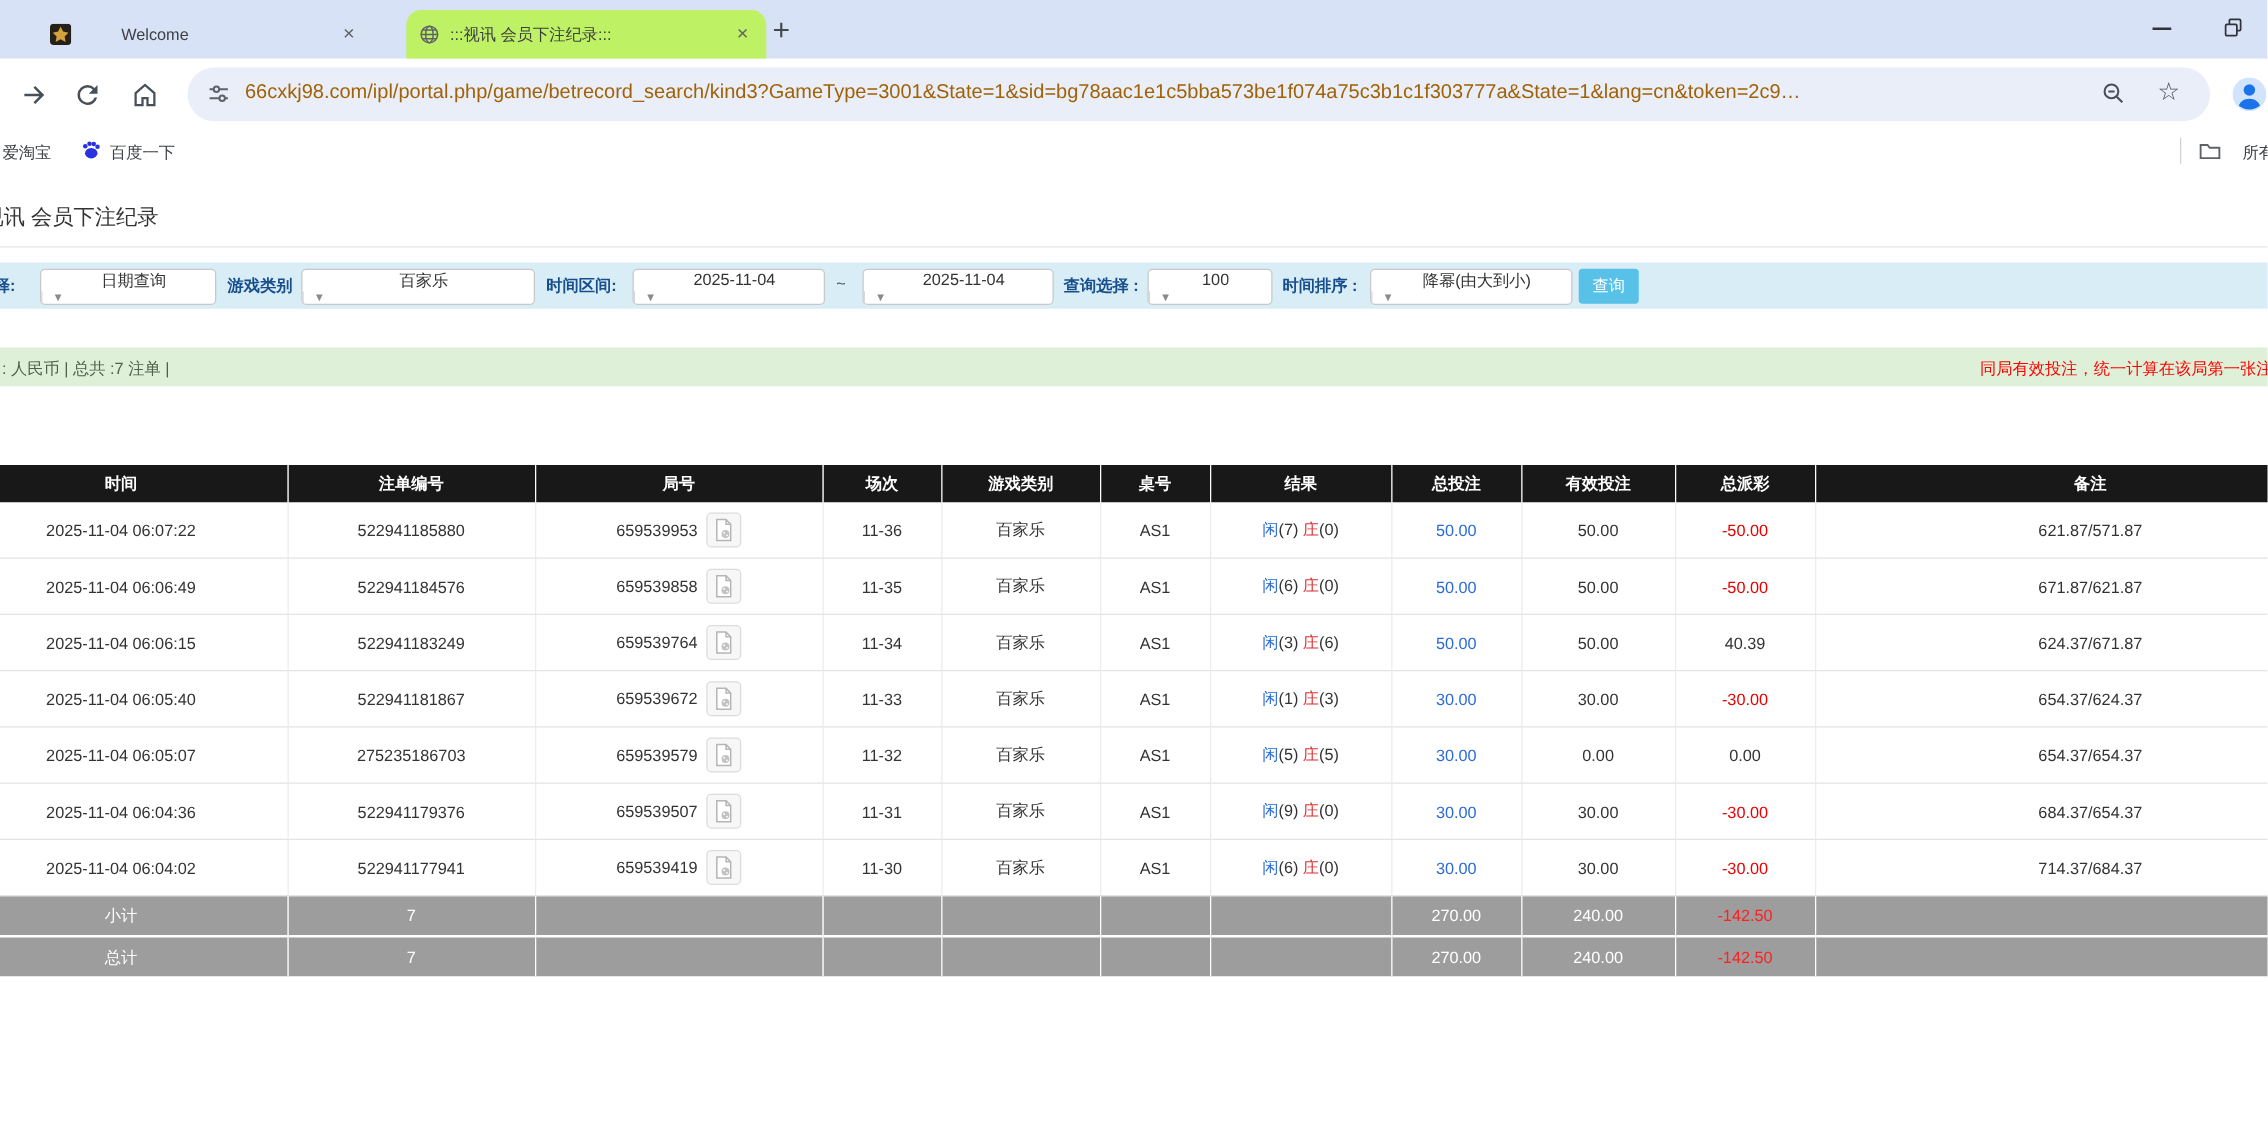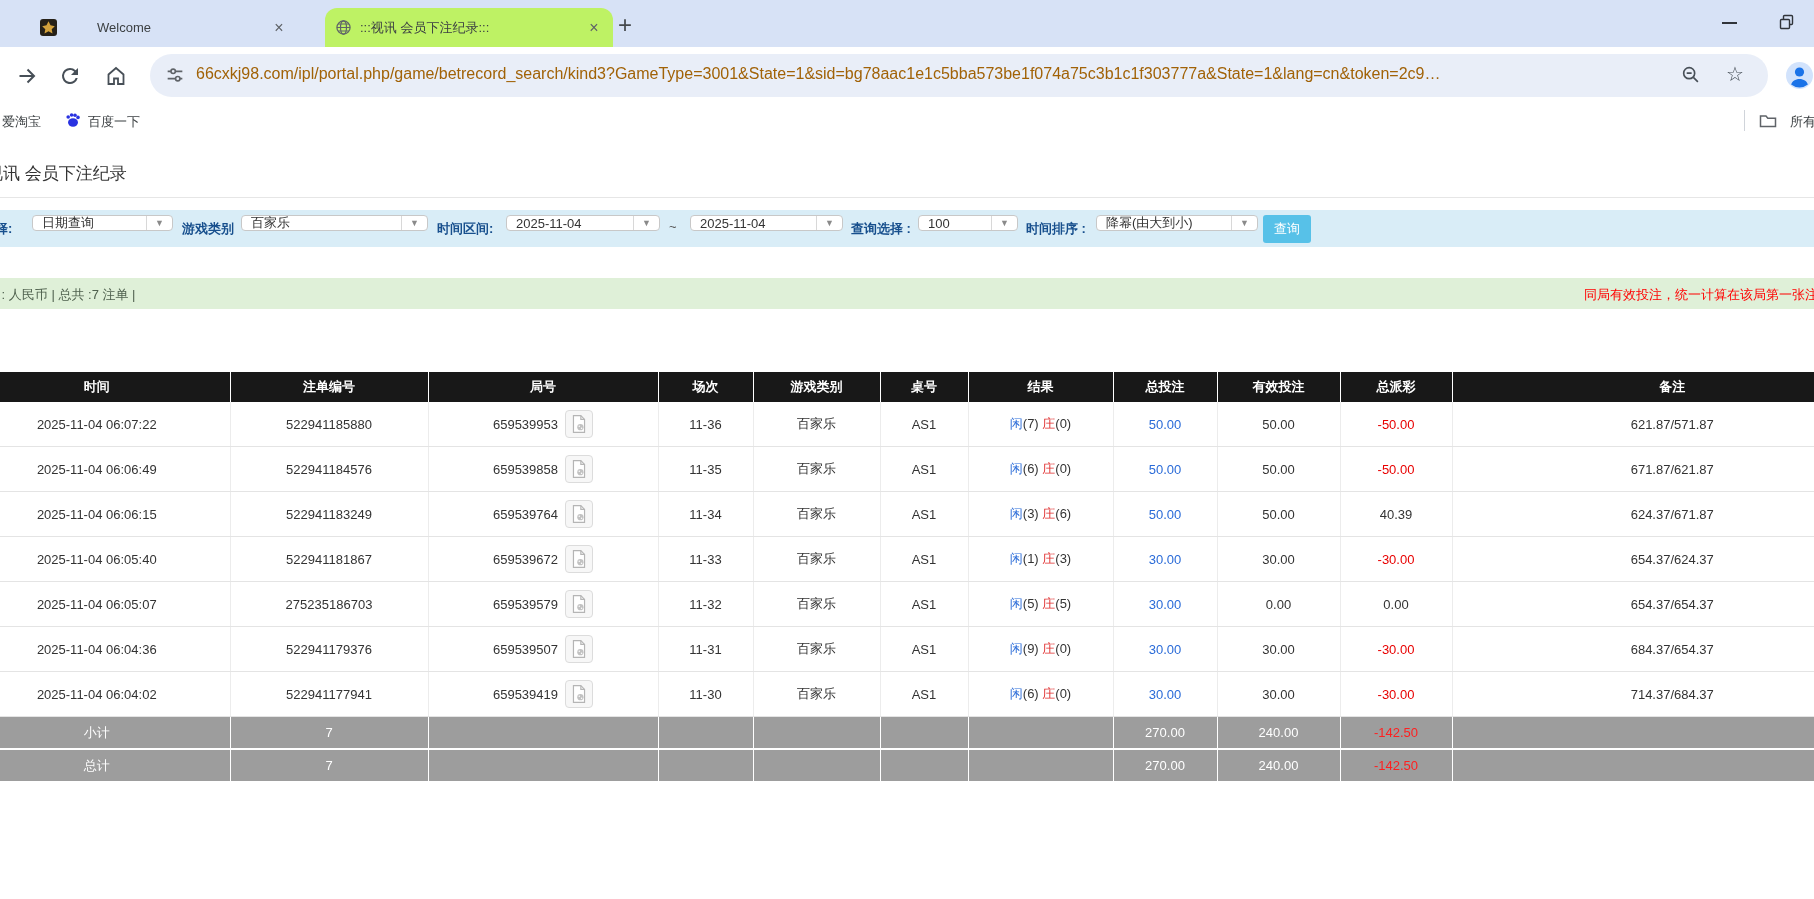--- a/index.html
+++ b/index.html
@@ -18,31 +18,31 @@
   .win-min{position:absolute;left:1722px;top:22px;width:15px;height:2px;background:#30343a;}
   .win-max{position:absolute;left:1778px;top:13px;width:18px;height:18px;}
   .toolbar{position:absolute;left:0;top:47px;width:1814px;height:57px;background:#fff;}
   .tbicon{position:absolute;top:17px;width:24px;height:24px;}
   .omnibox{position:absolute;left:150px;top:7px;width:1618px;height:43px;border-radius:22px;
            background:#e9eef8;}
   .urltext{position:absolute;left:46px;top:11px;font-size:16px;color:#a16207;white-space:nowrap;
            overflow:hidden;width:1470px;}
   .avatar{position:absolute;left:1786px;top:15px;width:27px;height:27px;}
   .bookmarksbar{position:absolute;left:0;top:104px;width:1814px;height:33px;background:#fff;}
-  .bm-label{position:absolute;top:9px;font-size:13px;color:#3c4043;white-space:nowrap;}
+  .bm-label{position:absolute;top:9px;font-size:13px;color:#3c4043;white-space:nowrap;text-align:center;}
   .bm-sep{position:absolute;left:1744px;top:6px;width:1px;height:21px;background:#d0d4da;}
   
   .content{position:absolute;left:-50px;top:0;width:1950px;height:899px;}
   .page-title{position:absolute;left:36px;top:162px;margin:0;font-size:17px;font-weight:400;
               color:#333;white-space:nowrap;}
   .titlehr{position:absolute;left:0;top:197px;width:1950px;height:1px;background:#e6e6e6;}
   .filterbar{position:absolute;left:0;top:210px;width:1950px;height:37px;background:#d9edf7;}
   .flabel{position:absolute;top:10px;font-size:13px;font-weight:bold;color:#174f8d;white-space:nowrap;}
-  .selectbox{position:absolute;top:5px;height:16px;background:#fff;border:1px solid #c8c8c8;
-             border-radius:4px;box-sizing:border-box;display:flex;align-items:center;font-size:13px;color:#333;}
+  .selectbox{position:absolute;top:5px;height:29px;background:#fff;border:1px solid #c8c8c8;
+             border-radius:4px;box-sizing:border-box;display:flex;align-items:center;font-size:13px;color:#333;flex-direction:column;}
   .selectbox .val{padding-left:9px;flex:1;white-space:nowrap;overflow:hidden;}
   .selectbox .arr{width:25px;align-self:stretch;border-left:1px solid #d8d8d8;display:flex;
                   align-items:center;justify-content:center;color:#8a8a8a;font-size:9px;}
   .tilde{position:absolute;top:9px;font-size:13px;color:#555;}
   .btn-search{position:absolute;left:1313px;top:5px;width:48px;height:28px;background:#57c1e8;
               color:#fff;border:none;border-radius:3px;font-size:13px;}
   .greenbar{position:absolute;left:0;top:278px;width:1950px;height:31px;background:#dff0d8;}
   .green-left{position:absolute;left:22px;top:8px;font-size:13px;color:#4f614e;white-space:nowrap;}
   .green-right{position:absolute;left:1634px;top:8px;font-size:13px;color:#ff0000;white-space:nowrap;}
   

